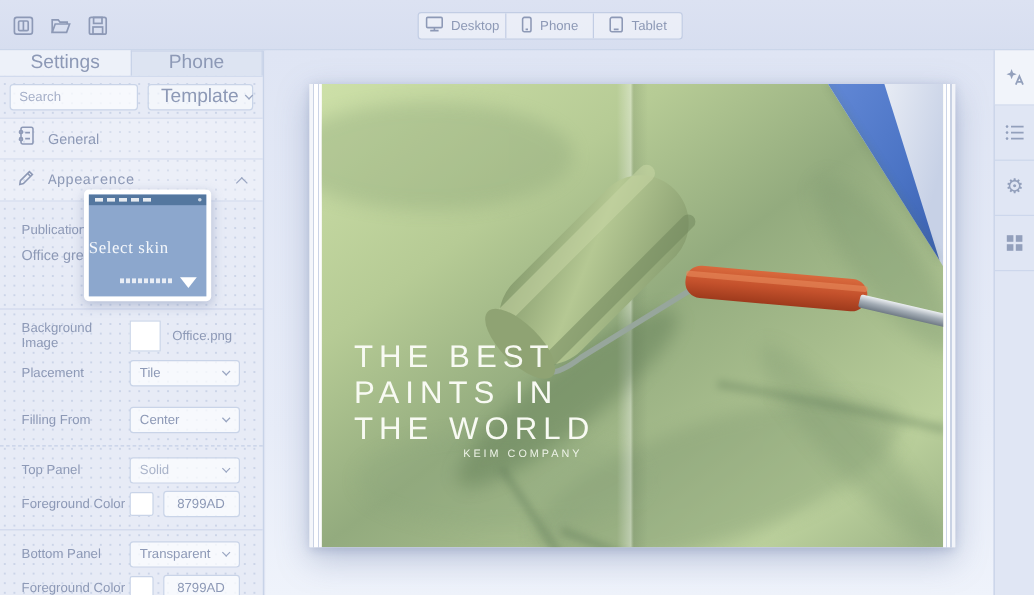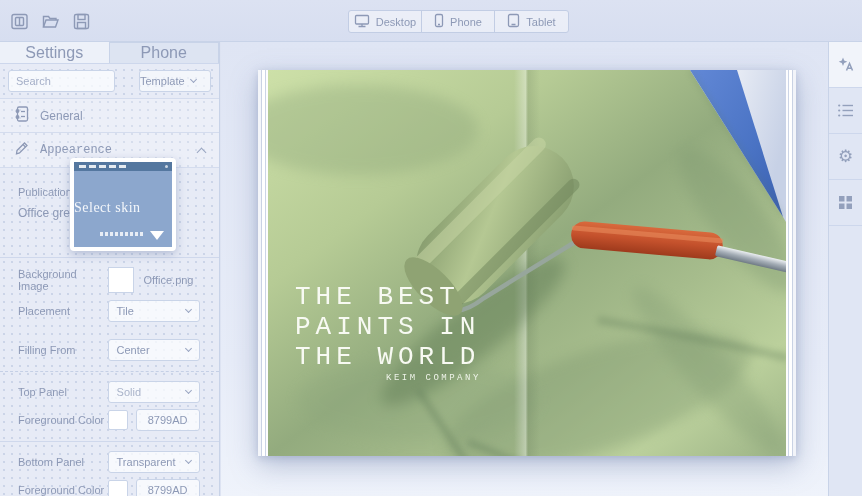--- a/index.html
+++ b/index.html
@@ -30,22 +30,22 @@
     background-size:8px 8px; border-right:1px solid #c8d3e8; }
   .tabs { position:relative; height:22px; display:flex; border-bottom:1px solid #cdd7ec; }
   .tab { flex:1; display:flex; align-items:center; justify-content:center; font-size:16px; color:#8d99b6; cursor:pointer; }
   .tab.active { background:#edf1f9; }
   .tab.inactive { background:#dde4f2; border:1px solid #c8d3e8; border-bottom:none; }
   .search-row { display:flex; align-items:center; padding:6px 8px 6px 8px; gap:8px; }
   .search-input { width:107px; height:22px; border:1px solid #c9d4e8; border-radius:3px;
     background:rgba(252,253,255,.75); font-size:11px; color:#8d99b6; padding:0 7px; outline:none; }
   .search-input::placeholder { color:#a5afc8; }
   .template-btn { width:89px; height:22px; border:1px solid #c9d4e8; border-radius:3px;
-    background:rgba(252,253,255,.6); font-size:11px; color:#8d99b6;
-    display:flex; align-items:center; justify-content:flex-start; gap:6px; cursor:pointer;margin-left:16px; }
+    background:rgba(252,253,255,.6); font-size:16px; color:#8d99b6;
+    display:flex; align-items:center; justify-content:flex-end; gap:6px; cursor:pointer; }
   .section-row { height:35px; display:flex; align-items:center; padding:0 14px; gap:10px;
     border-top:1px solid #d4dcee; border-bottom:1px solid #d4dcee; background:rgba(255,255,255,.22); cursor:pointer; }
   .section-row + .section-row { border-top:none;font-family:Liberation Mono, monospace; }
   .section-row svg { stroke:#8d99b6; fill:none; stroke-width:1.3; }
   .section-label { font-size:12px; color:#8d99b6; flex:1; }
   .chev { width:7px; height:7px; border-left:1.6px solid #9aa6c2; border-bottom:1.6px solid #9aa6c2; }
   .chev.up { transform:rotate(135deg); margin-top:4px; }
   .chev.down { transform:rotate(-45deg); margin-bottom:3px; }
   .chev.small { width:5px; height:5px; }
 
@@ -83,21 +83,21 @@
   .bgimg-row { height:30px; margin-top:7px; }
   .thumb { width:26px; height:26px; border:1px solid #c9d4e8; background:#fff; padding:2px; position:relative; cursor:pointer; }
   .thumb .fill { width:100%; height:100%; background:#a9c3e8;
     background-image:radial-gradient(rgba(255,255,255,.9) .7px, transparent 1px); background-size:4px 4px; }
   .thumb .caret { position:absolute; right:3px; bottom:3px; width:0; height:0;
     border-left:4px solid transparent; border-right:4px solid transparent; border-top:4px solid #fff; }
   .thumb-name { font-size:11px; color:#8d99b6; margin-left:10px; }
 
   
   .preview { position:absolute; left:221px; top:0; width:607px; height:454px;
-    background:linear-gradient(180deg,#dfe5f4 0%, #e7ecf8 70%, #eff3fb 100%);font-family:Liberation Mono, monospace; }
+    background:linear-gradient(180deg,#dfe5f4 0%, #e7ecf8 70%, #eff3fb 100%); }
   .book { position:absolute; left:37px; top:28px; width:538px; height:386px;
     box-shadow:0 10px 26px rgba(96,115,160,.38), 0 2px 8px rgba(96,115,160,.28); background:#fff; }
   .page-stack-left { position:absolute; left:0; top:0; width:10px; height:100%;
     background:linear-gradient(90deg,#f4f6fa 0 3px,#c9d2e4 3px 4px,#fff 4px 7px,#cbd4e6 7px 8px,#fdfdfe 8px 10px); }
   .page-stack-right { position:absolute; right:0; top:0; width:10px; height:100%;
     background:linear-gradient(90deg,#fdfdfe 0 2px,#ccd5e7 2px 3px,#fff 3px 6px,#c9d2e4 6px 7px,#f2f4f9 7px 10px); }
   .book-art { position:absolute; left:10px; top:0; width:518px; height:386px; }
   .book-title { position:absolute; left:37px; top:212px; font-size:26px; line-height:30px;
     letter-spacing:5px; color:#f8faf3; font-weight:400; }
   .book-subtitle { position:absolute; left:128px; top:303px; font-size:9px; letter-spacing:2.5px; color:#eef3e8; }

